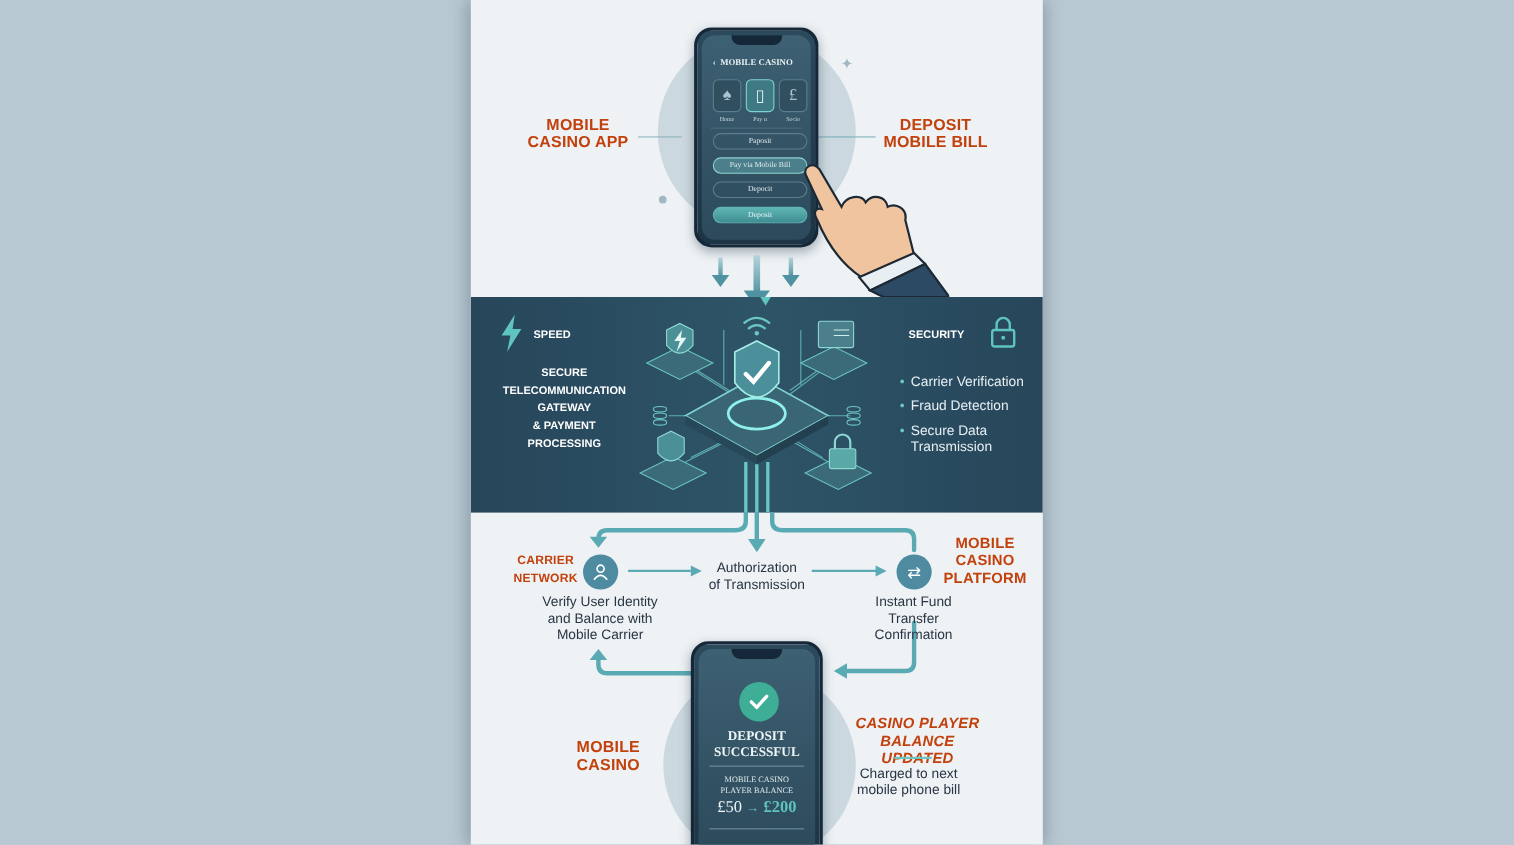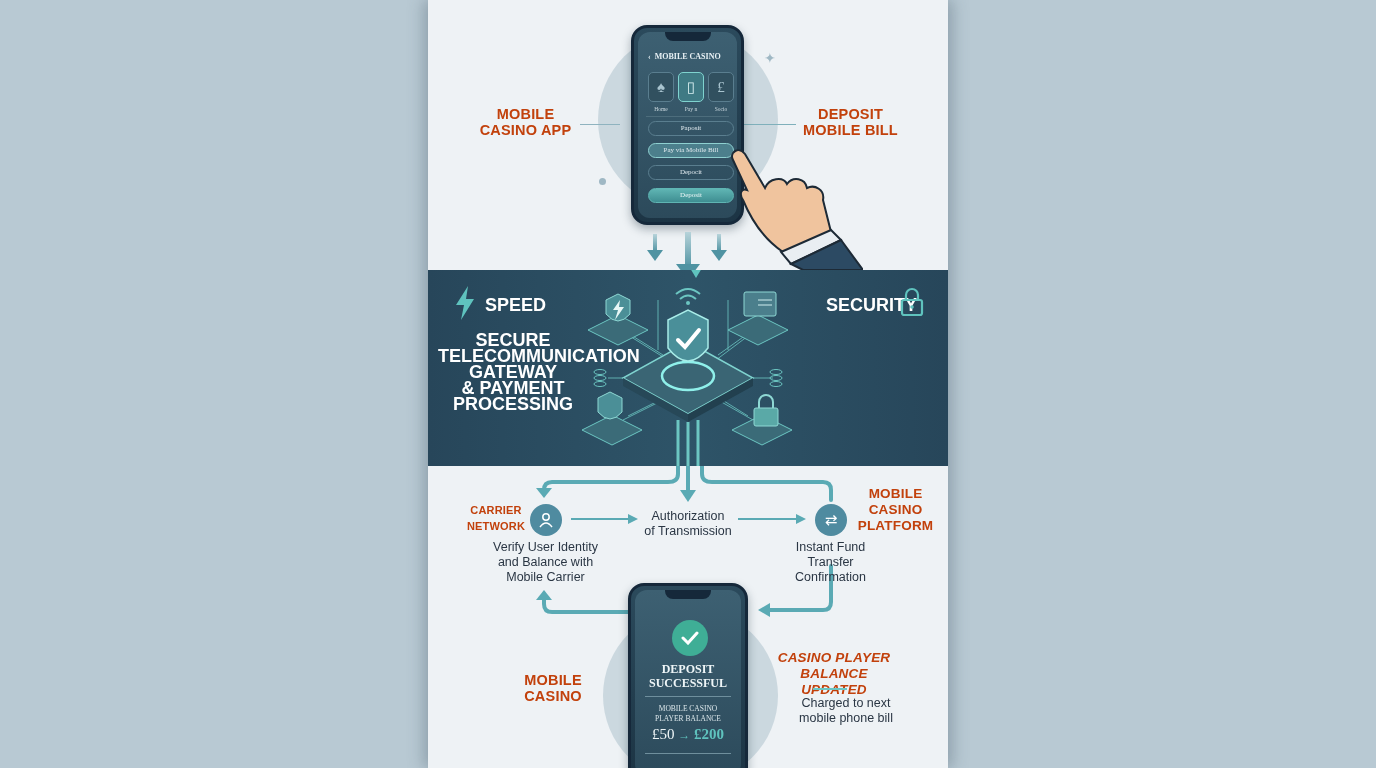--- a/index.html
+++ b/index.html
@@ -54,21 +54,21 @@
       position: absolute; left: 10px; width: 86px; height: 15px; border-radius: 8px;
       border: 1px solid #5a7e8f; color: #dfe9ee; font-size: 7px; text-align: center; line-height: 13px;
     }
     .pbtn.hl { background: #4c7f8c; border-color: #8ed0d0; }
     .pbtn.primary { background: linear-gradient(180deg,#5fb5b3,#3f8e92); border-color: #5fb5b3; color: #eaf6f6; }
     
     .band {
       position: absolute; left: 0; top: 270px; width: 520px; height: 196px;
       background: linear-gradient(90deg,#27465a 0%,#2e5468 50%,#27465a 100%);
     }
-    .band .wtitle { position: absolute; color: #ffffff; font-weight: bold; font-size: 18px; line-height: 16px; text-align: center; }
+    .band .wtitle { position: absolute; color: #ffffff; font-weight: bold; font-size: 10px; line-height: 16px; text-align: center; }
     .band ul { list-style: none; position: absolute; }
     .band li { color: #e7eff3; font-size: 12.5px; line-height: 15px; margin-bottom: 7px; padding-left: 10px; position: relative; }
     .band li::before { content: "•"; position: absolute; left: 0; color: #6cc6c2; }
     .teal { color: #5fc3be; }
     .node-circle {
       position: absolute; width: 32px; height: 32px; border-radius: 50%;
       background: #4f8ba0; color: #fff; display: flex; align-items: center; justify-content: center; font-size: 15px;
     }
   </style>
 </head>
@@ -139,20 +139,26 @@
 GATEWAY
 &amp; PAYMENT
 PROCESSING</div>
 
     <div class="wtitle" style="left:398px;top:27px;">SECURITY</div>
     <svg class="abs" style="left:472px;top:17px;" width="24" height="30" viewBox="0 0 24 30">
       <path d="M6 13 V8 A6 6 0 0 1 18 8 V13" fill="none" stroke="#5fc3be" stroke-width="2.2"></path>
       <rect x="2" y="13" width="20" height="15" rx="2" fill="none" stroke="#5fc3be" stroke-width="2.2"></rect>
       <circle cx="12" cy="20" r="1.8" fill="#5fc3be"></circle>
     </svg>
+    <ul style="left:390px;top:70px;width:125px;">
+      <li>Carrier Verification</li>
+      <li>Fraud Detection</li>
+      <li style="white-space:pre-line;">Secure Data
+Transmission</li>
+    </ul>
 
     <svg class="abs" style="left:140px;top:0;" width="240" height="196" viewBox="0 0 240 196">
       <polygon points="122,-2 134,-2 128,8" fill="#5fc3be"></polygon>
 
       <g stroke="#6cc6c2" stroke-width="1" fill="none" opacity="0.8">
         <line x1="55" y1="60" x2="95" y2="85"></line>
           <line x1="60" y1="65" x2="100" y2="90"></line>
         <line x1="185" y1="60" x2="150" y2="85"></line>
           <line x1="180" y1="66" x2="148" y2="90"></line>
         <line x1="55" y1="150" x2="95" y2="130"></line>
@@ -276,16 +282,16 @@
         <span class="teal" style="font-size:12px;">→</span>
         <span class="teal" style="font-weight:bold;">£200</span>
       </div>
       <div class="abs" style="left:10px;right:10px;top:163px;height:1px;background:#6f8f9d;"></div>
     </div>
   </div>
 
   <div class="lbl" style="left:340px;top:650px;width:132px;white-space:pre-line;font-size:13.5px;font-style:italic;">CASINO PLAYER
 BALANCE UPDATED</div>
   <div class="abs" style="left:385px;top:688px;width:34px;height:2px;background:#6cc6c2;"></div>
-  <div class="sub" style="left:362px;top:696px;width:112px;white-space:pre-line;">Charged to next
+  <div class="sub" style="left:342px;top:696px;width:112px;white-space:pre-line;">Charged to next
 mobile phone bill</div>
 
 </div>
 
 </body></html>

